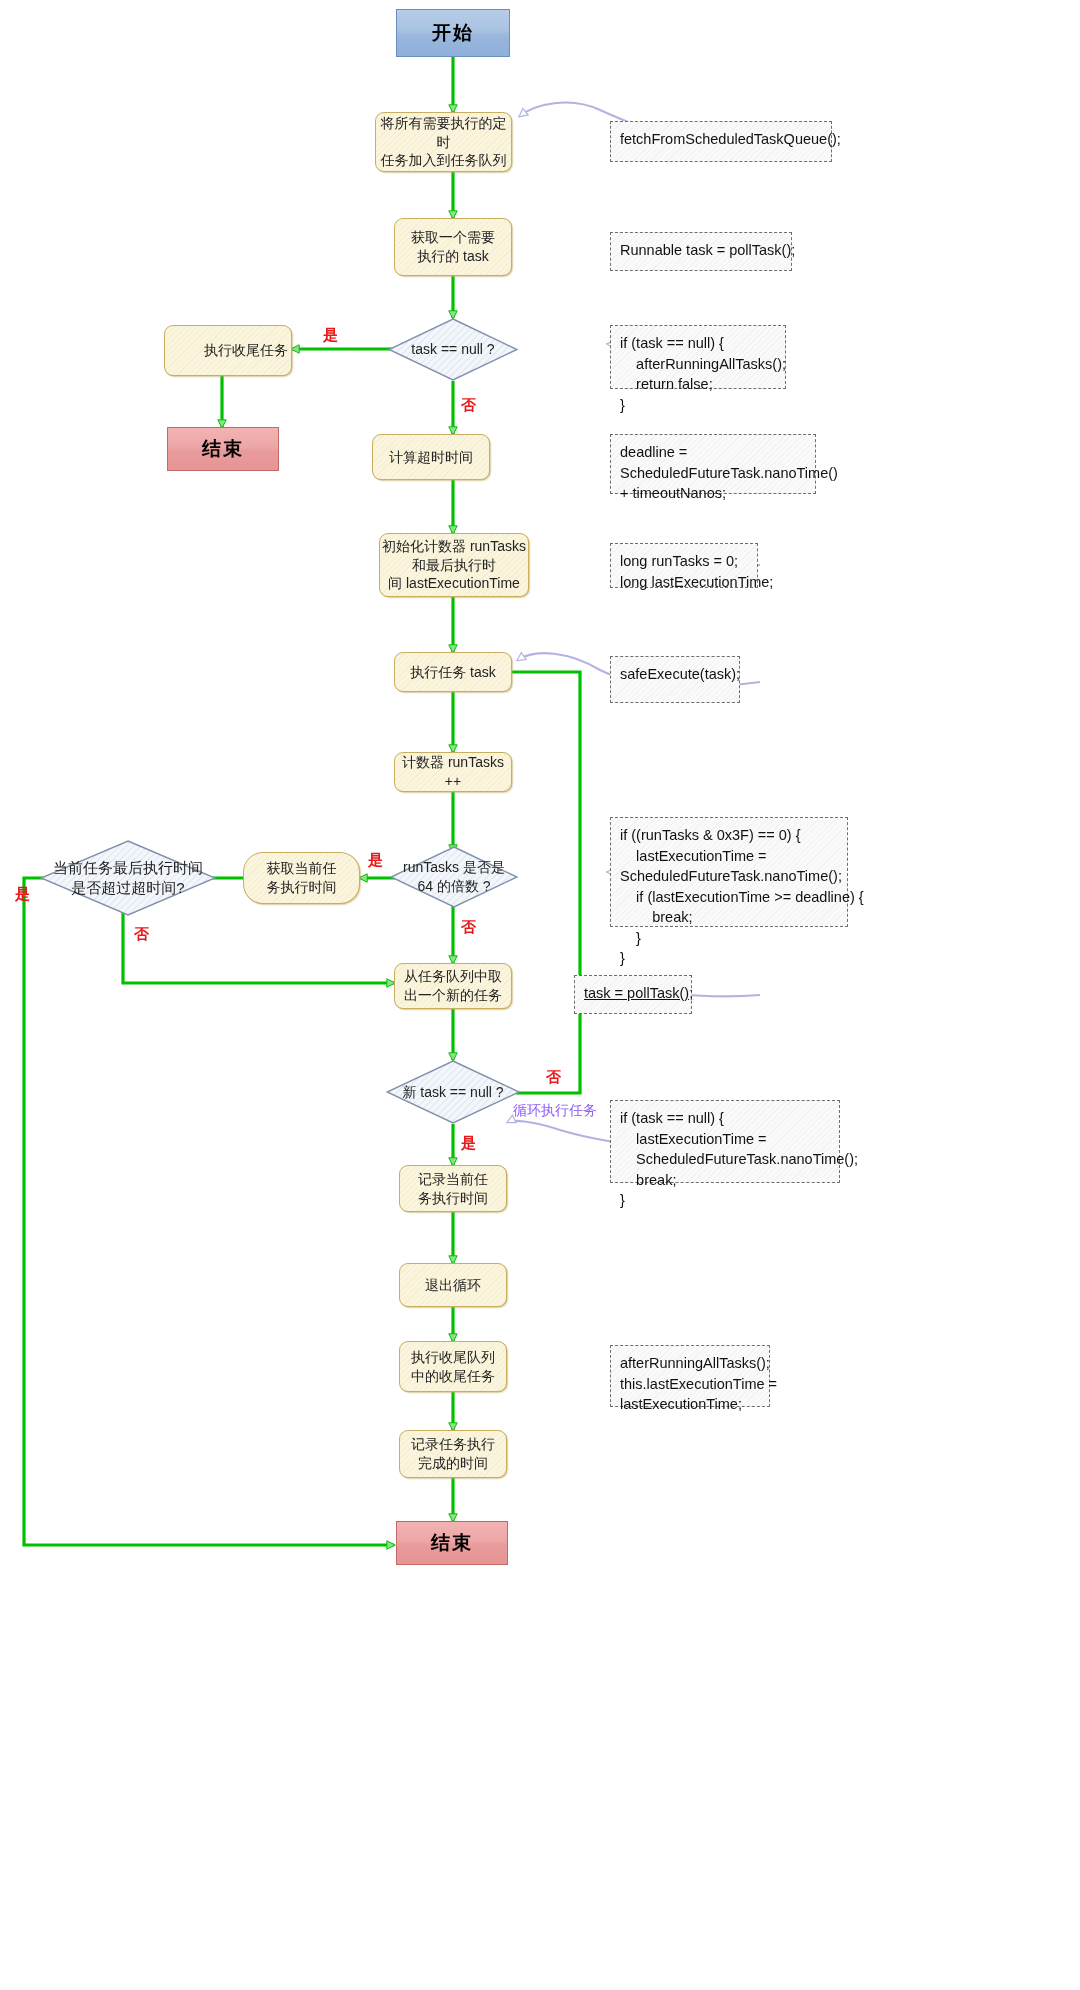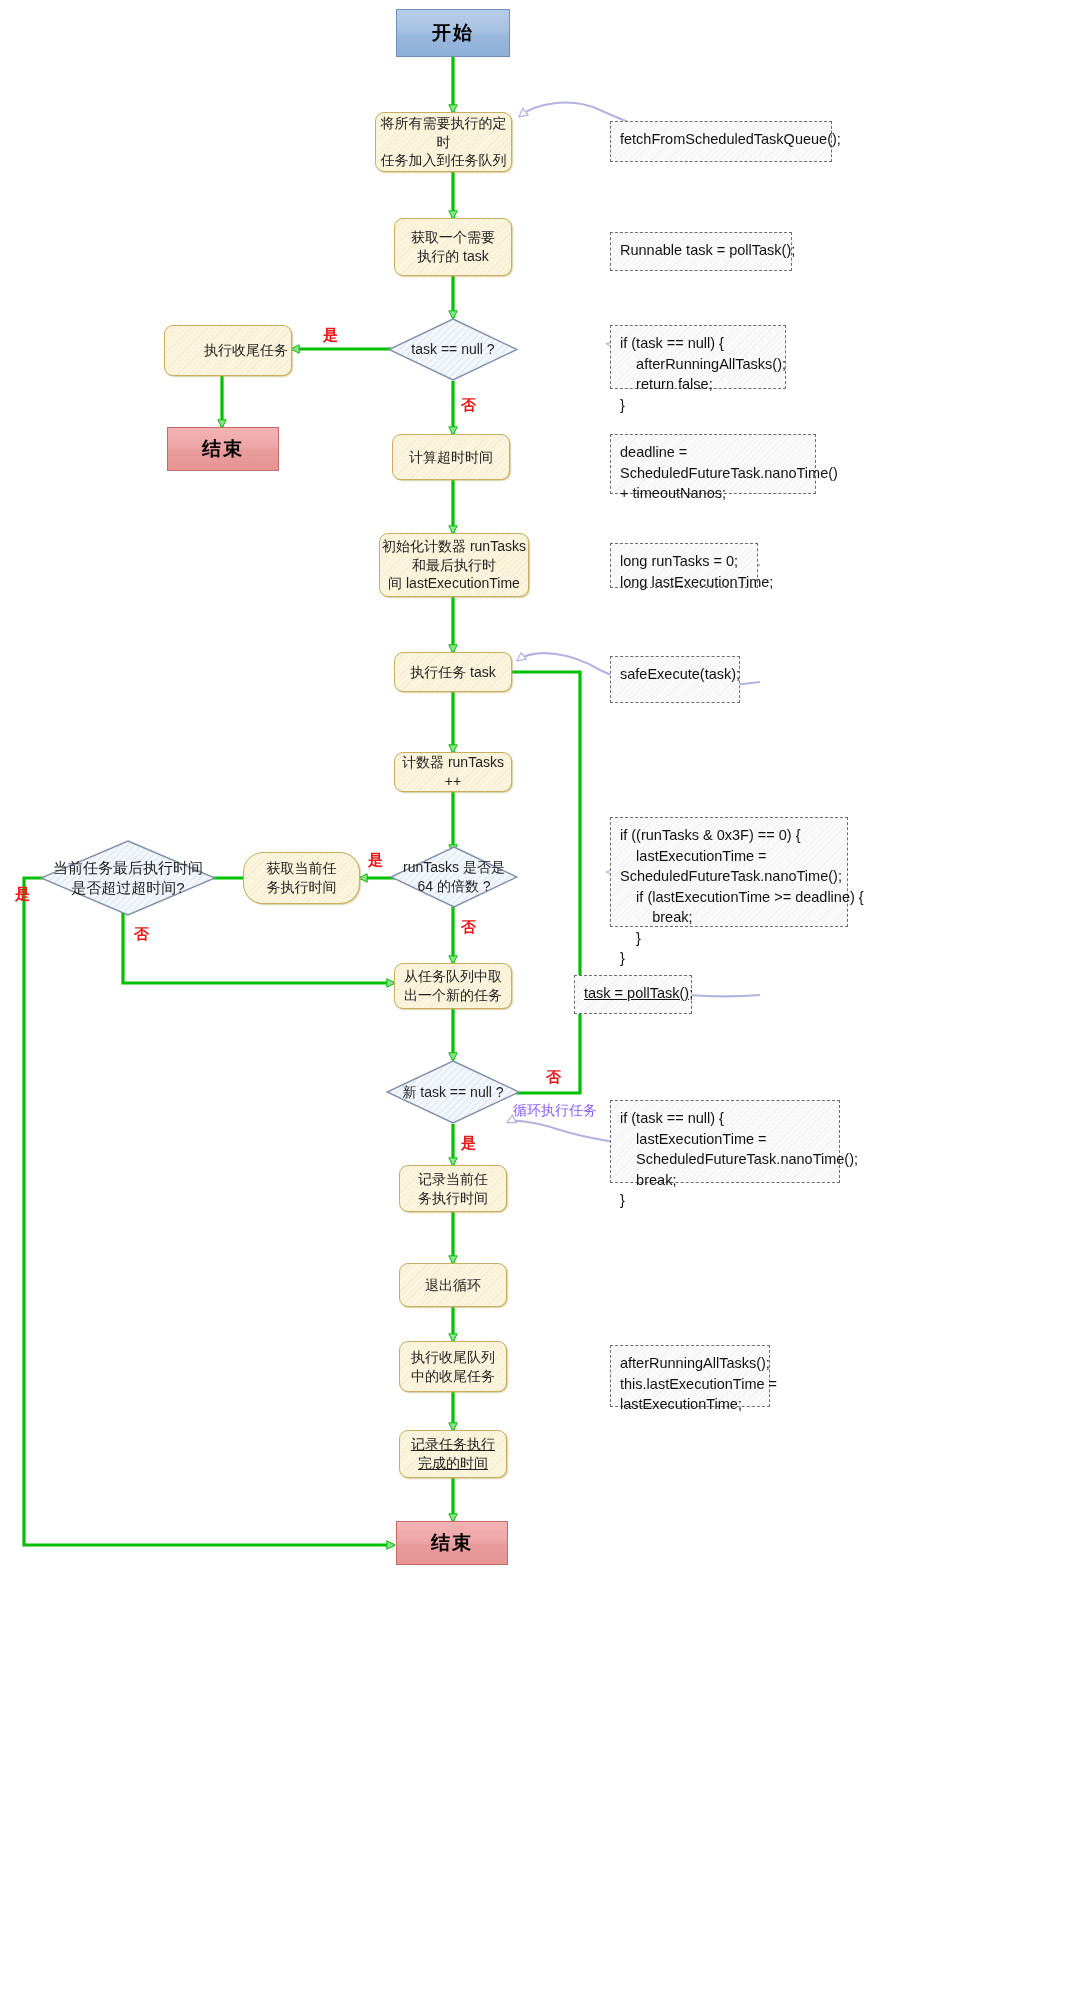--- a/index.html
+++ b/index.html
@@ -215,21 +215,21 @@
   </div>
 
   <div class="node proc" style="left:164px;top:325px;width:128px;height:51px;padding-left:36px;">
     <span>执行收尾任务</span>
   </div>
 
   <div class="node term-end" style="left:167px;top:427px;width:112px;height:44px;">
     <span>结束</span>
   </div>
 
-  <div class="node proc" style="left:392px;top:434px;width:118px;height:46px;">
+  <div class="node proc" style="left:372px;top:434px;width:118px;height:46px;">
     <span>计算超时时间</span>
   </div>
 
   <div class="node proc" style="left:379px;top:533px;width:150px;height:64px;">
     <span>初始化计数器 runTasks
 和最后执行时
 间 lastExecutionTime</span>
   </div>
 
   <div class="node proc" style="left:394px;top:652px;width:118px;height:40px;">
@@ -280,21 +280,21 @@
 
   <div class="node proc" style="left:399px;top:1263px;width:108px;height:44px;">
     <span>退出循环</span>
   </div>
 
   <div class="node proc" style="left:399px;top:1341px;width:108px;height:51px;">
     <span>执行收尾队列
 中的收尾任务</span>
   </div>
 
-  <div class="node proc" style="left:399px;top:1430px;width:108px;height:48px;text-decoration:underline;">
+  <div class="node proc" style="left:399px;top:1430px;width:108px;height:48px;">
     <span>记录任务执行
 完成的时间</span>
   </div>
 
   <div class="node term-end" style="left:396px;top:1521px;width:112px;height:44px;">
     <span>结束</span>
   </div>
 
   <div class="elabel" style="left:323px;top:326px;">是</div>
   <div class="elabel" style="left:461px;top:396px;">否</div>

